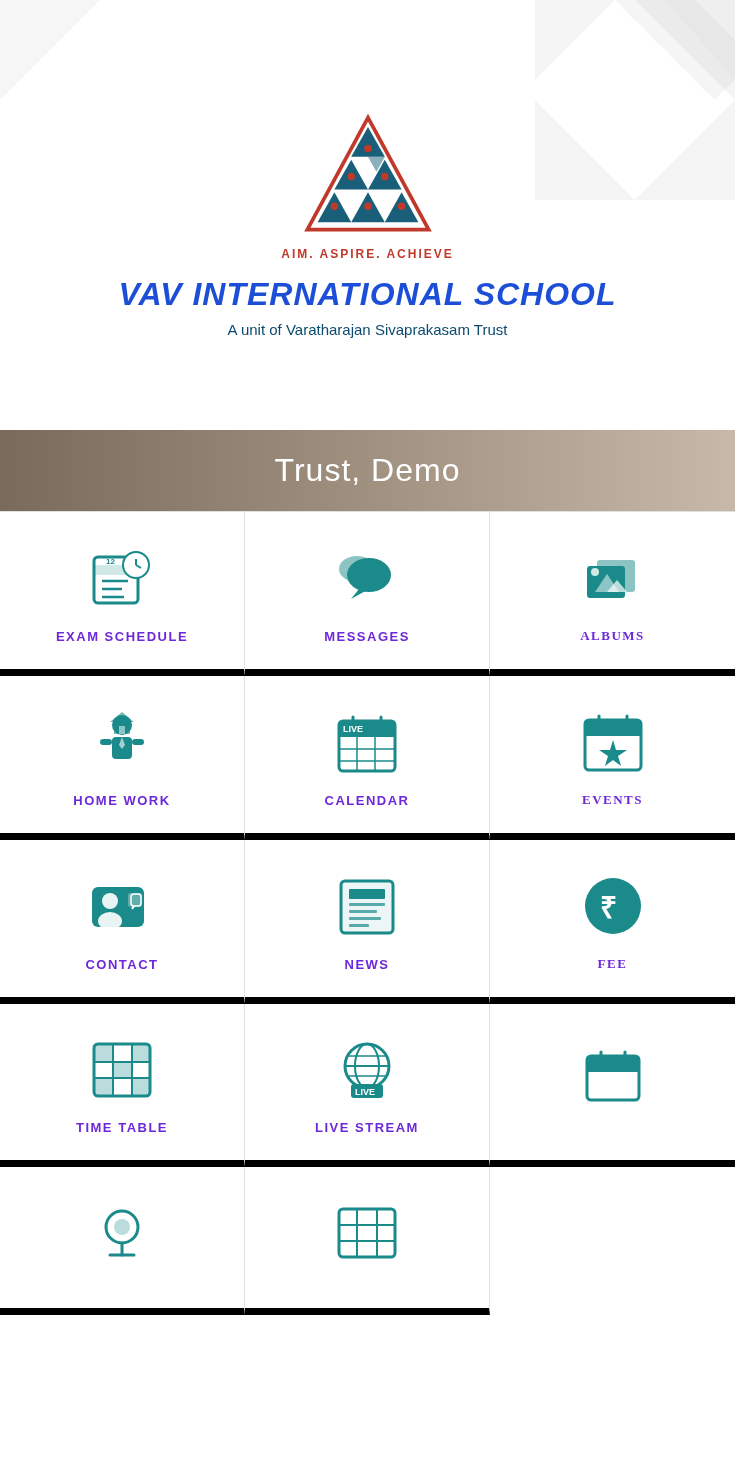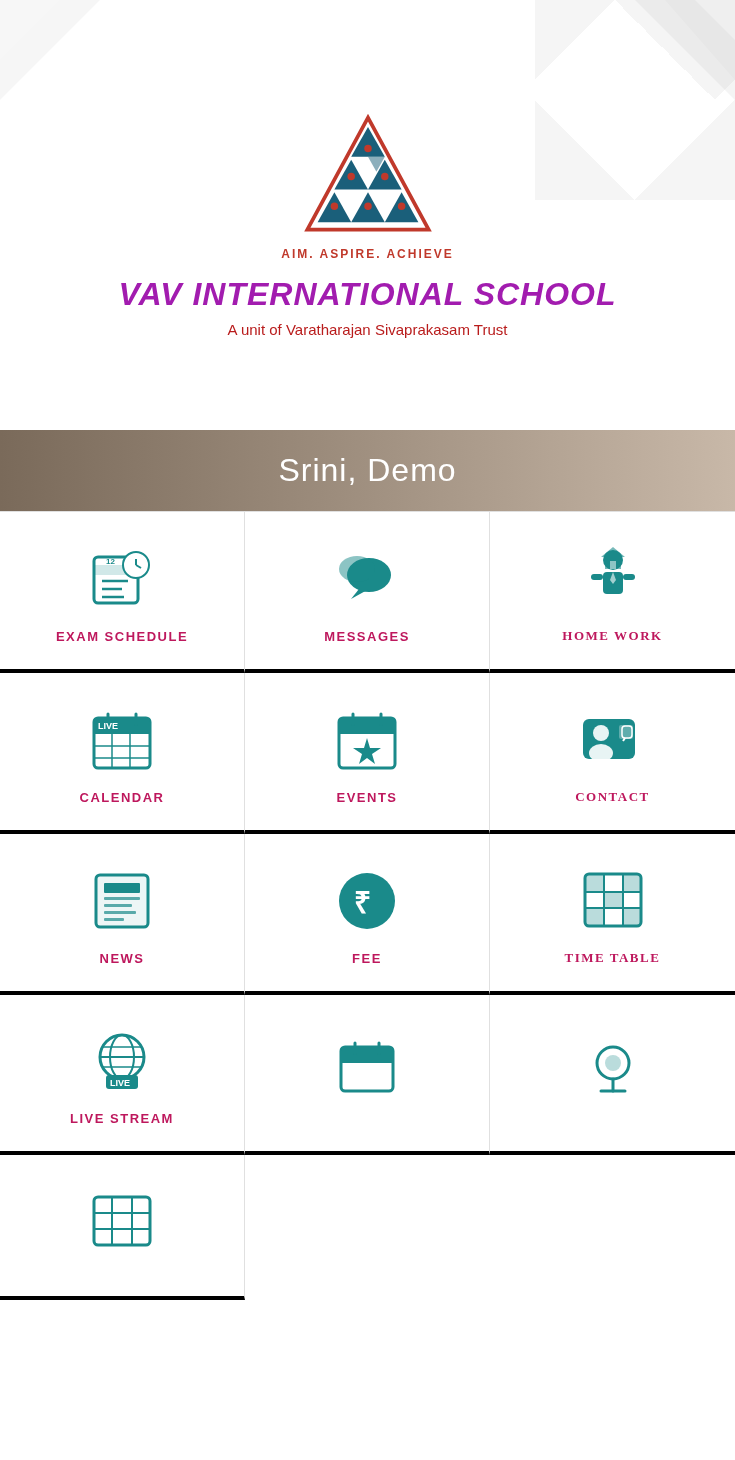--- a/index.html
+++ b/index.html
@@ -43,30 +43,30 @@
       margin-bottom: 15px;
     }
 
     
     .logo-svg {
       width: 140px;
       height: 140px;
     }
 
     .school-name {
-      color: #a21caf;
+      color: #1d4ed8;
       font-size: 32px;
       font-weight: 900;
       letter-spacing: 1px;
       font-style: italic;
       margin-bottom: 8px;
     }
 
     .school-tagline {
-      color: #b91c1c;
+      color: #0c4a6e;
       font-size: 15px;
     }
 
     
     .user-banner {
       width: 100%;
       padding: 22px 20px;
       text-align: center;
       background: linear-gradient(to right, #7a6a5a, #a09080, #c8b8a8);
     }
@@ -85,21 +85,21 @@
       border-top: 1px solid #e0e0e0;
     }
 
     .menu-item {
       display: flex;
       flex-direction: column;
       align-items: center;
       justify-content: center;
       padding: 30px 0 25px;
       border-right: 1px solid #e0e0e0;
-      border-bottom: 4px solid #000000;
+      border-bottom: 7px solid #000000;
       cursor: pointer;
       background: #fff;
       transition: background 0.15s;
     }
 
     .menu-item:nth-child(3n) {
       border-right: none;
       font-family: Liberation Serif, serif;
     }
 
@@ -107,21 +107,21 @@
       width: 72px;
       height: 72px;
       margin-bottom: 14px;
       color: #1a8a8a;
     }
 
     .menu-label {
       font-size: 13px;
       font-weight: 800;
       letter-spacing: 1.5px;
-      color: #be185d;
+      color: #6d28d9;
       text-align: center;
     }
 
     
     .menu-item-partial {
       min-height: 80px;
     }
   </style>
 </head>
 <body>
@@ -165,21 +165,21 @@
 
     </svg>
     <div style="color:#c0392b;font-size:12px;font-weight:700;letter-spacing:2px;text-align:right;margin-top:-10px;">AIM. ASPIRE. ACHIEVE</div>
   </div>
 
   <div class="school-name">VAV INTERNATIONAL SCHOOL</div>
   <div class="school-tagline">A unit of Varatharajan Sivaprakasam Trust</div>
 </div>
 
 <div class="user-banner">
-  <div class="user-name">Srini, Demo</div>
+  <div class="user-name">Trust, Demo</div>
 </div>
 
 <div class="menu-grid">
 
   <div class="menu-item">
     <svg class="menu-icon" viewBox="0 0 72 72">
       <rect x="8" y="14" width="44" height="46" rx="4" fill="none" stroke="#1a8a8a" stroke-width="3"></rect>
       <rect x="8" y="22" width="44" height="10" fill="#1a8a8a" opacity="0.2"></rect>
       <line x1="16" y1="38" x2="42" y2="38" stroke="#1a8a8a" stroke-width="2.5"></line>
       <line x1="16" y1="46" x2="36" y2="46" stroke="#1a8a8a" stroke-width="2.5"></line>
@@ -199,20 +199,34 @@
     <svg class="menu-icon" viewBox="0 0 72 72">
 
       <ellipse cx="38" cy="32" rx="22" ry="17" fill="#1a8a8a"></ellipse>
       <polygon points="28,46 20,56 38,46" fill="#1a8a8a"></polygon>
 
       <ellipse cx="26" cy="26" rx="18" ry="13" fill="#1a8a8a" opacity="0.5"></ellipse>
     </svg>
     <span class="menu-label">MESSAGES</span>
   </div>
 
+  <div class="menu-item">
+    <svg class="menu-icon" viewBox="0 0 72 72">
+
+      <rect x="20" y="18" width="38" height="32" rx="3" fill="#1a8a8a" opacity="0.5"></rect>
+
+      <rect x="10" y="24" width="38" height="32" rx="3" fill="#1a8a8a"></rect>
+
+      <polygon points="18,50 30,32 42,50" fill="white" opacity="0.5"></polygon>
+      <polygon points="30,50 40,38 50,50" fill="white" opacity="0.7"></polygon>
+
+      <circle cx="18" cy="30" r="4" fill="white" opacity="0.8"></circle>
+    </svg>
+    <span class="menu-label">ALBUMS</span>
+  </div>
 
   <div class="menu-item">
     <svg class="menu-icon" viewBox="0 0 72 72">
 
       <circle cx="36" cy="18" r="10" fill="#1a8a8a"></circle>
       <rect x="26" y="30" width="20" height="22" rx="4" fill="#1a8a8a"></rect>
 
       <rect x="14" y="32" width="12" height="6" rx="3" fill="#1a8a8a"></rect>
       <rect x="46" y="32" width="12" height="6" rx="3" fill="#1a8a8a"></rect>
 

